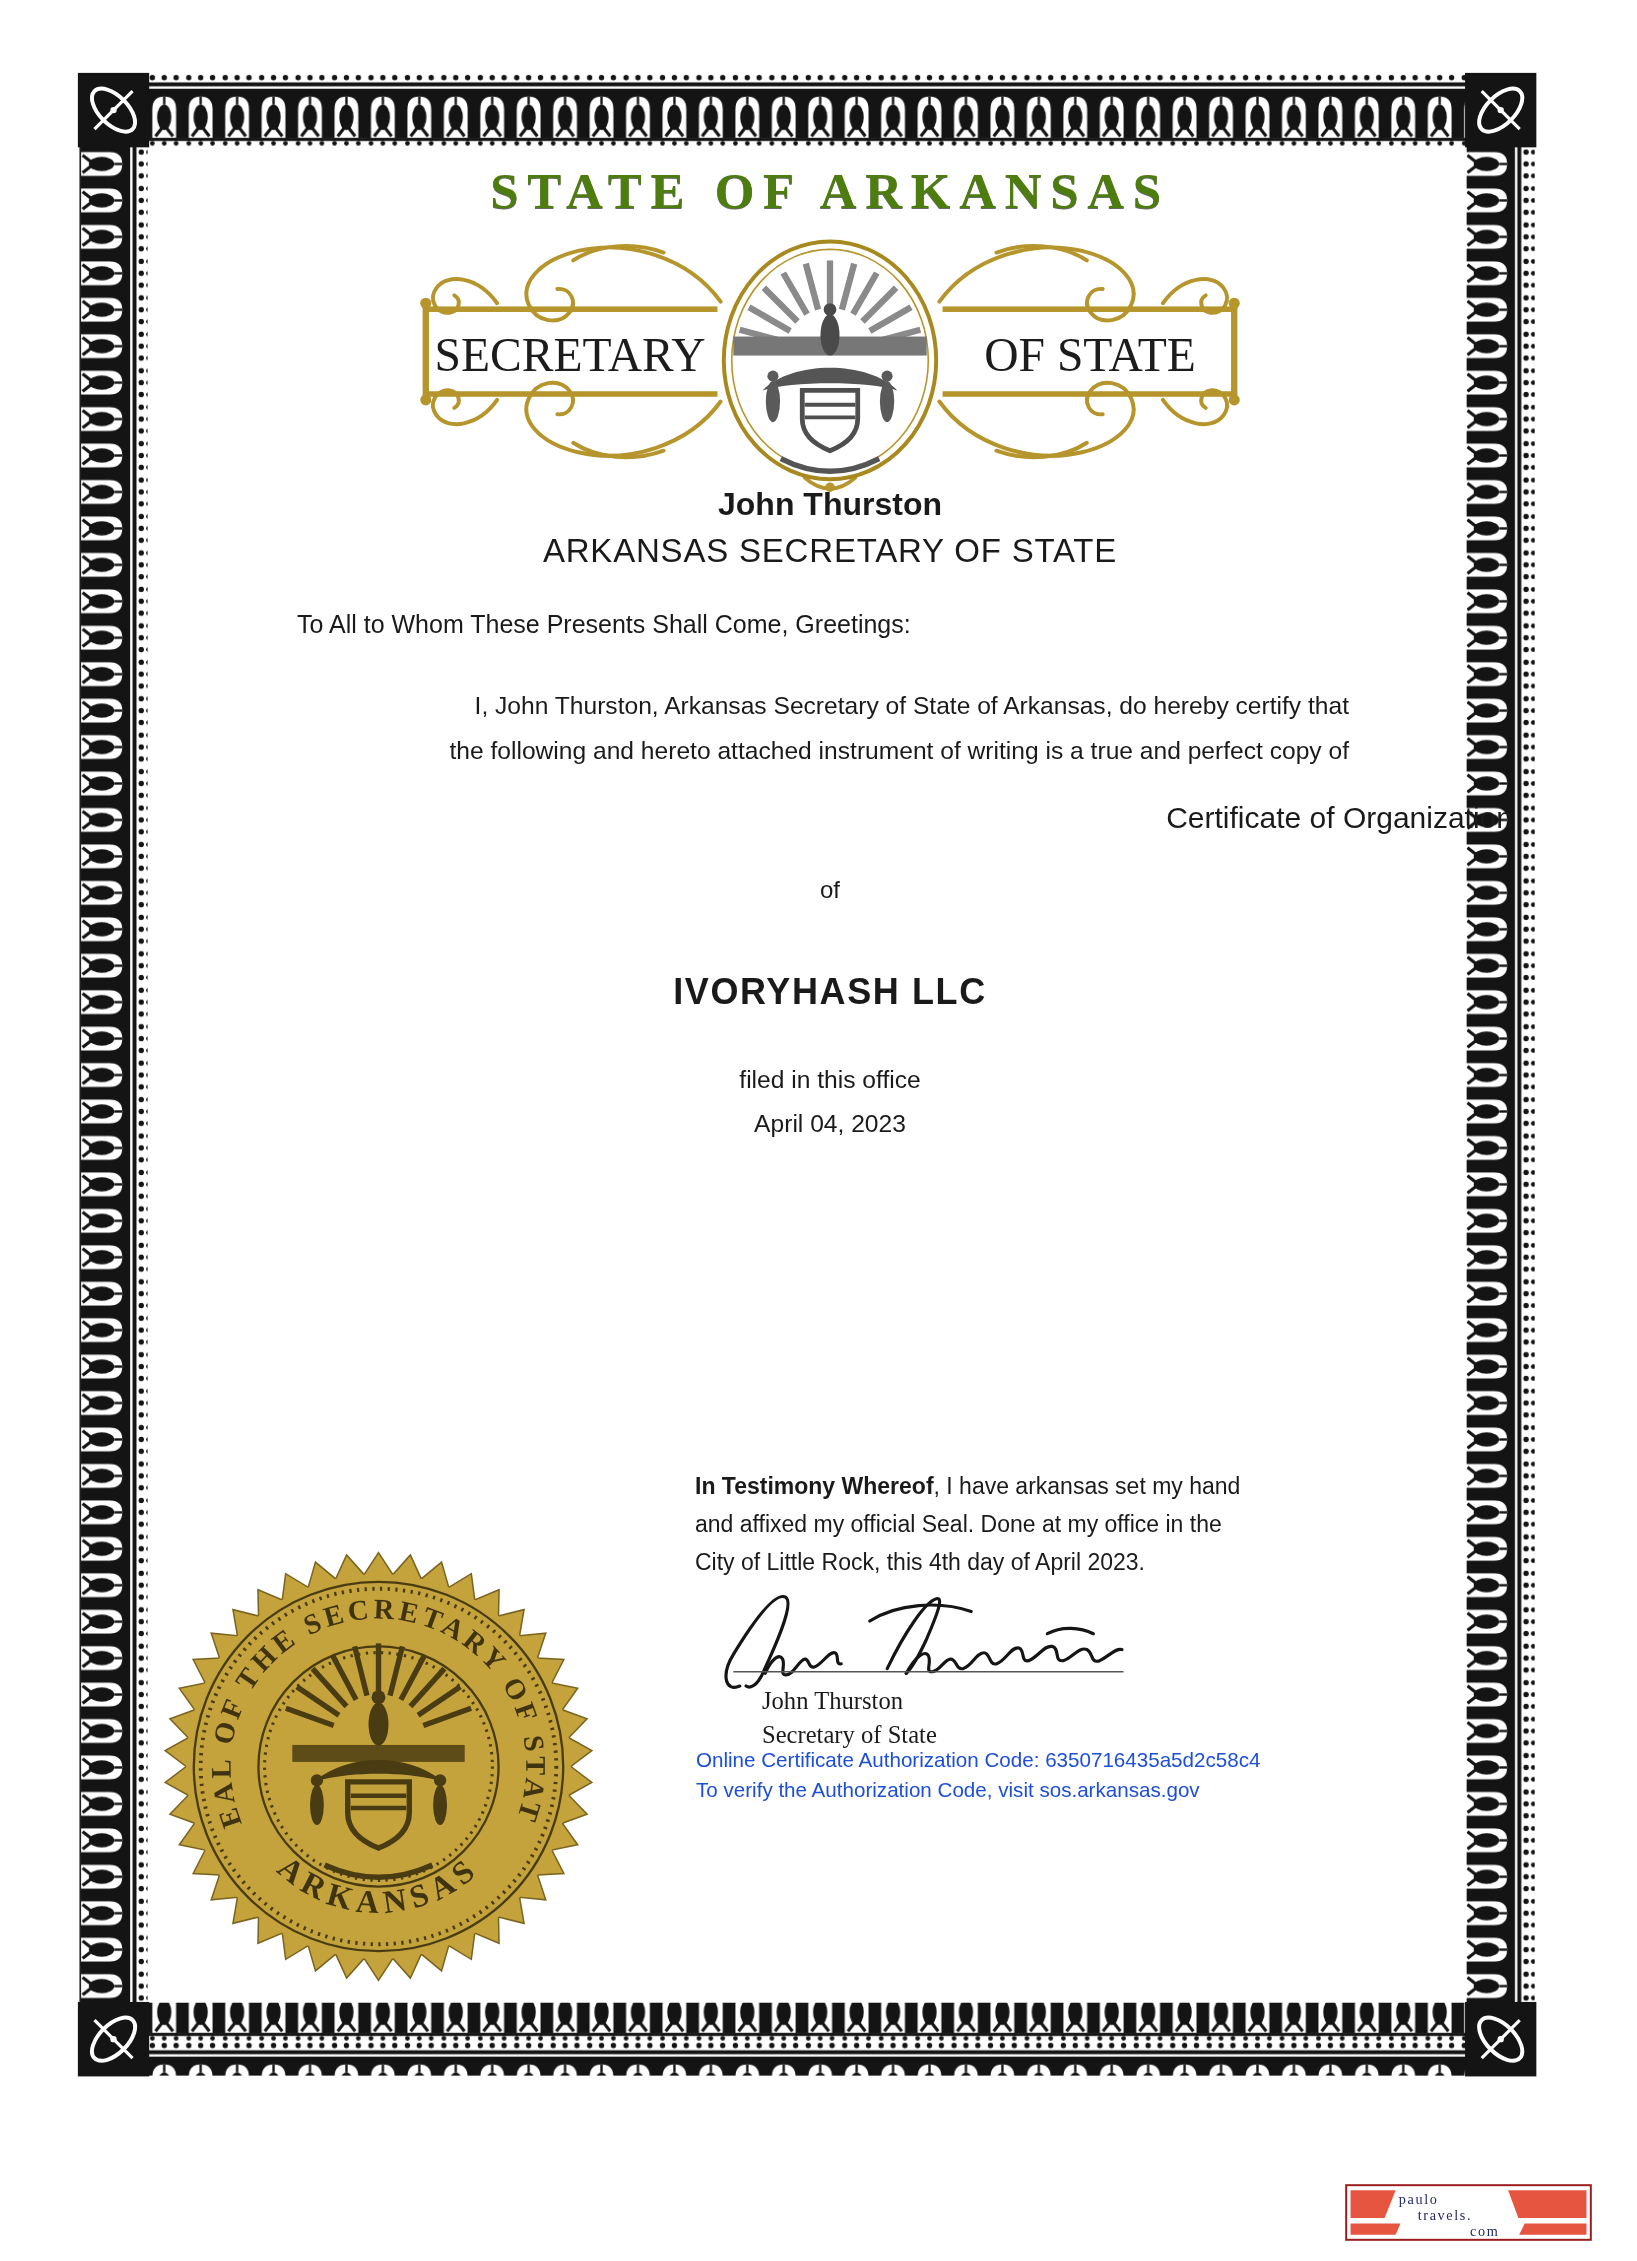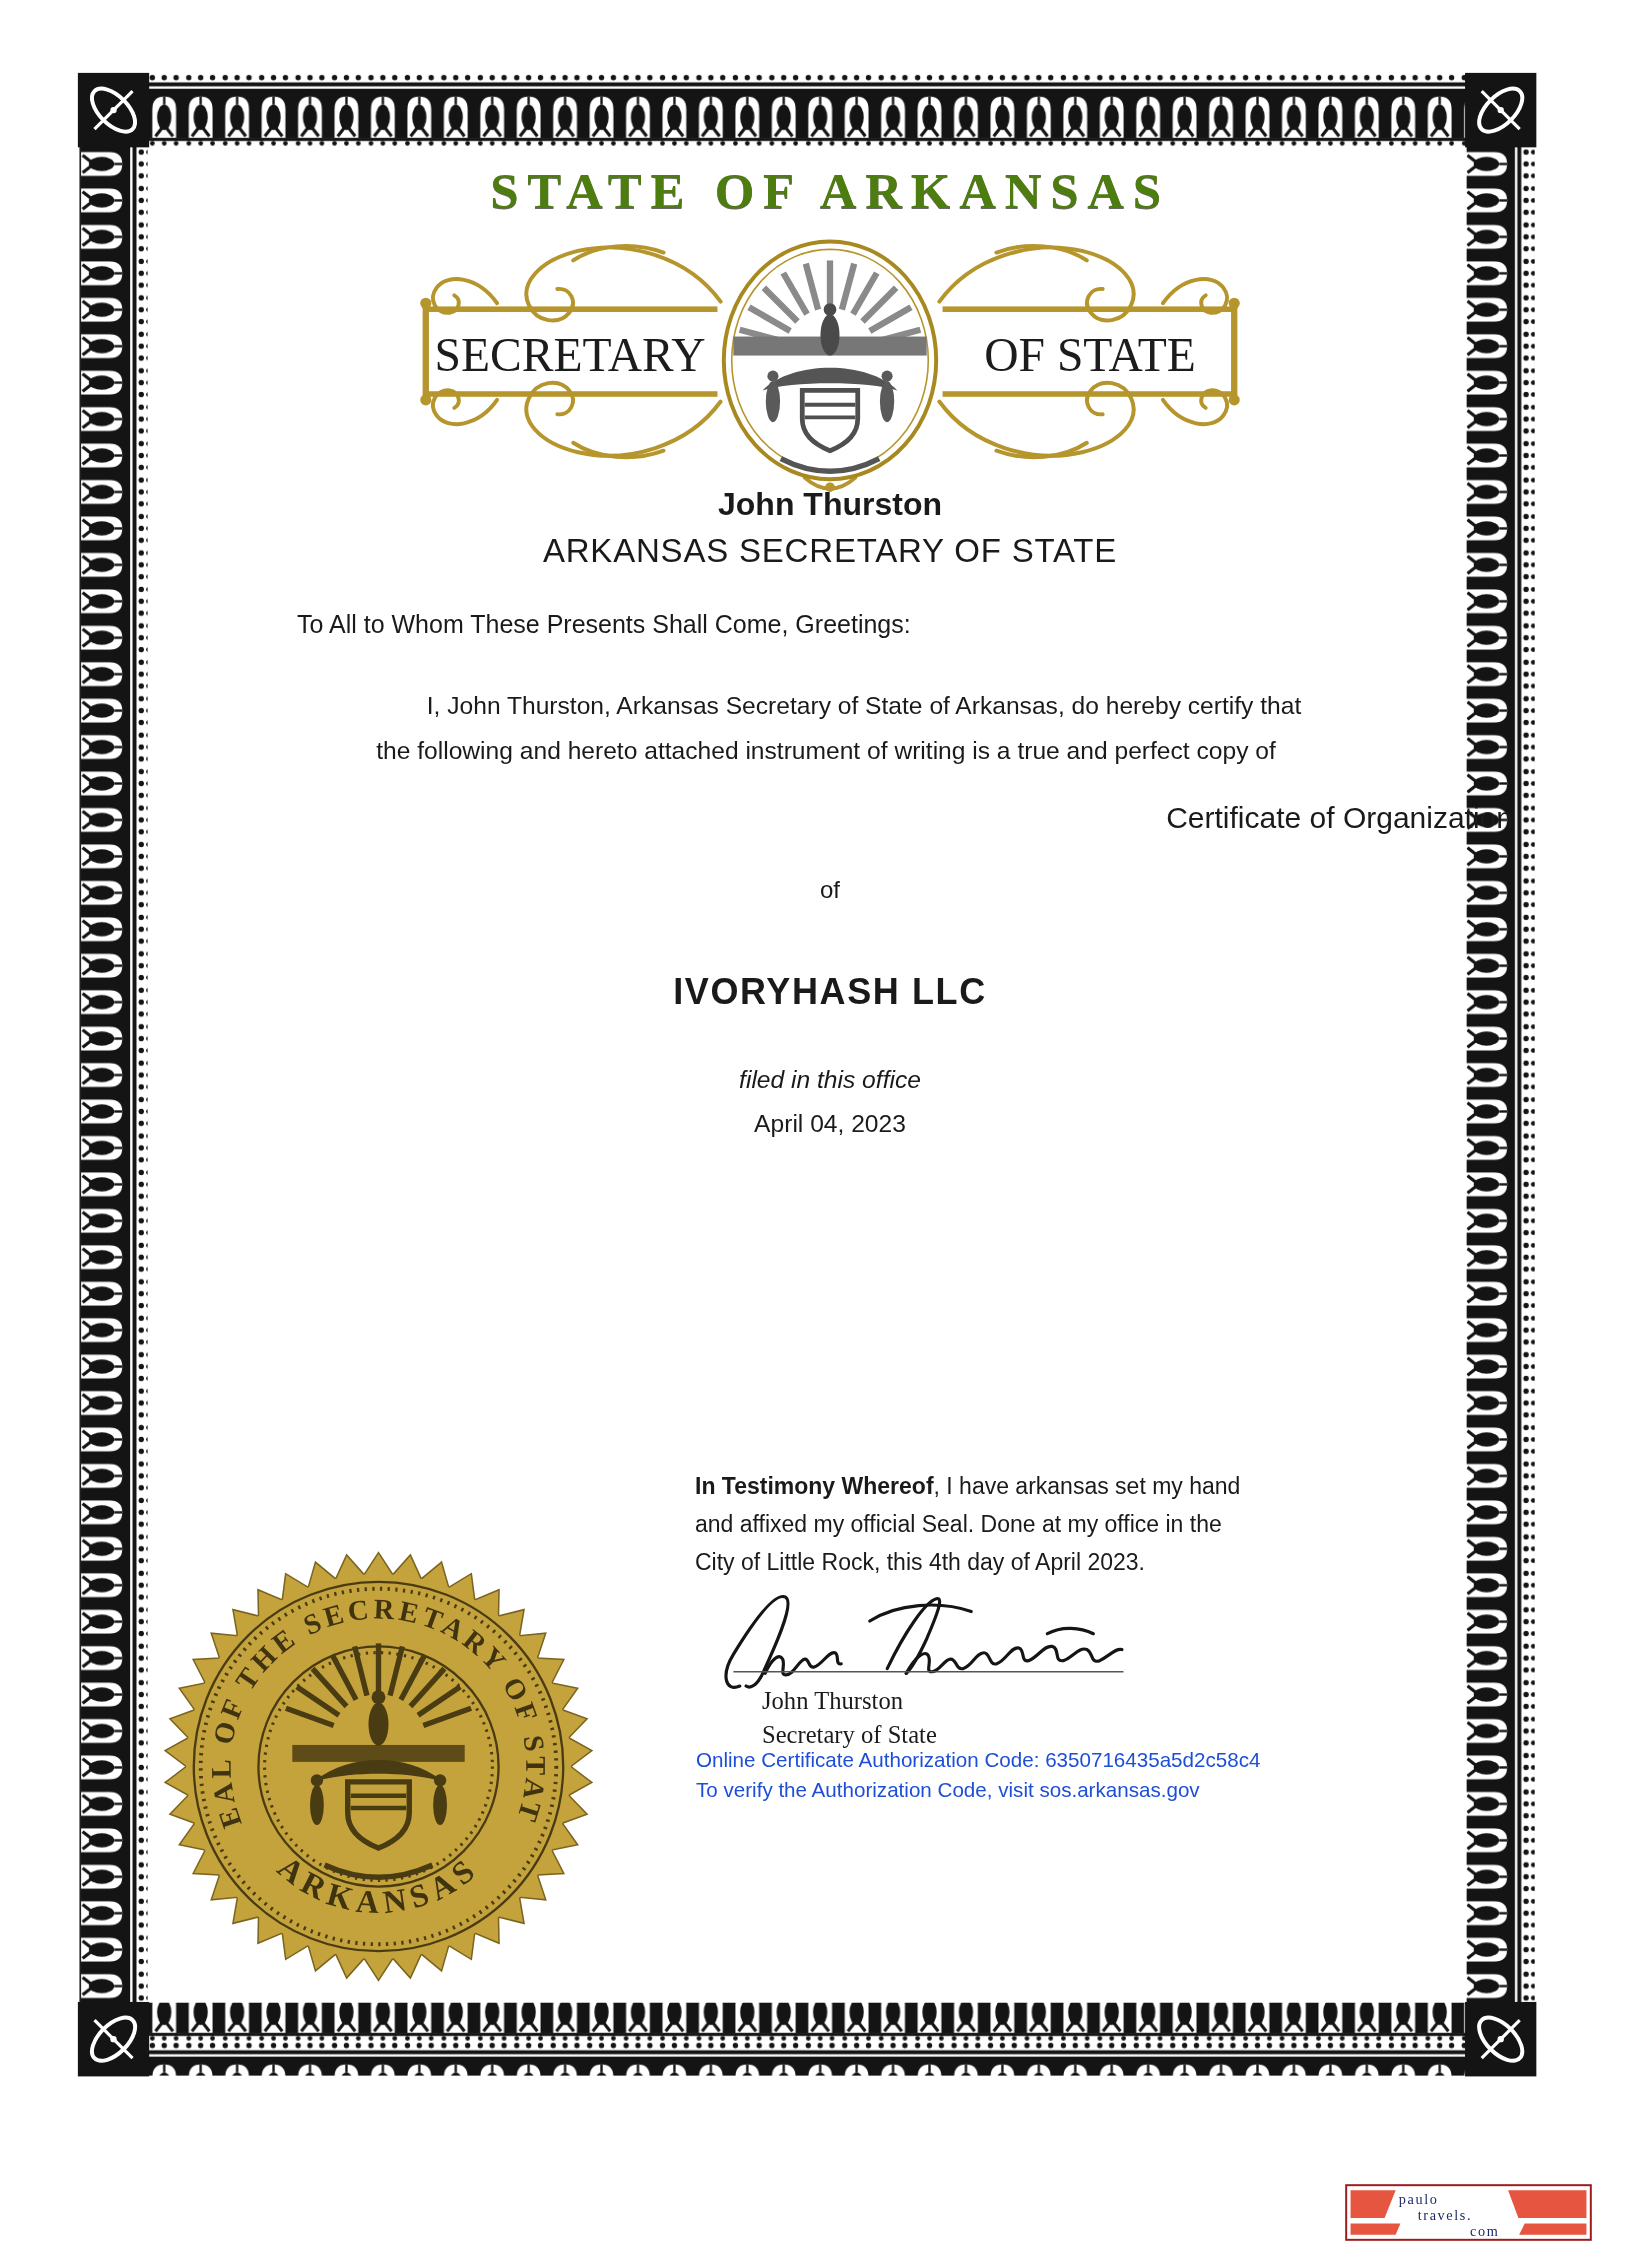--- a/index.html
+++ b/index.html
@@ -7,26 +7,26 @@
         font-family:"Liberation Sans",sans-serif;color:#1a1a1a;}
   .abs{position:absolute;}
   .sans{font-family:"Liberation Sans",sans-serif;}
   .serif{font-family:"Liberation Serif",serif;}
   .center-col{left:147px;width:1366px;text-align:center;}
   .state-title{top:162px;font-family:"Liberation Serif",serif;font-weight:700;font-size:51px;
                letter-spacing:8.7px;color:#4d7c0f;text-shadow:0 0.8px 0 #6a6a6a;}
   .officer-name{top:486px;font-size:32px;font-weight:700;}
   .officer-title{top:532px;font-size:33px;letter-spacing:0.8px;}
   .salutation{left:297px;top:610px;font-size:25px;}
-  .certify{left:303px;top:683px;width:1046px;font-size:24.6px;line-height:45px;text-align:center;}
+  .certify{left:303px;top:683px;width:1046px;font-size:24.6px;line-height:45px;text-align:right;}
   .certify .indent{padding-left:76px;}
   .doc-title{top:801px;font-size:30px;font-weight:400;text-align:right;}
   .of-word{top:876px;font-size:24px;}
   .entity{top:971px;font-size:36px;font-weight:700;letter-spacing:1.6px;}
-  .filed{top:1066px;font-size:24.6px;font-style:italic;}
+  .filed{top:1066px;font-size:24.6px;}
   .filed-date{top:1110px;font-size:24.6px;}
   .testimony{left:695px;top:1467px;width:586px;font-size:23px;line-height:38px;text-align:left;}
   .signer{left:762px;top:1684px;font-family:"Liberation Serif",serif;font-size:24.6px;line-height:34px;text-align:left;}
   .authline{left:696px;font-size:20.6px;text-align:left;color:#1d4ed8;}
   .auth1{top:1748px;}
   .auth2{top:1778px;}
 </style>
 </head>
 <body>
 

